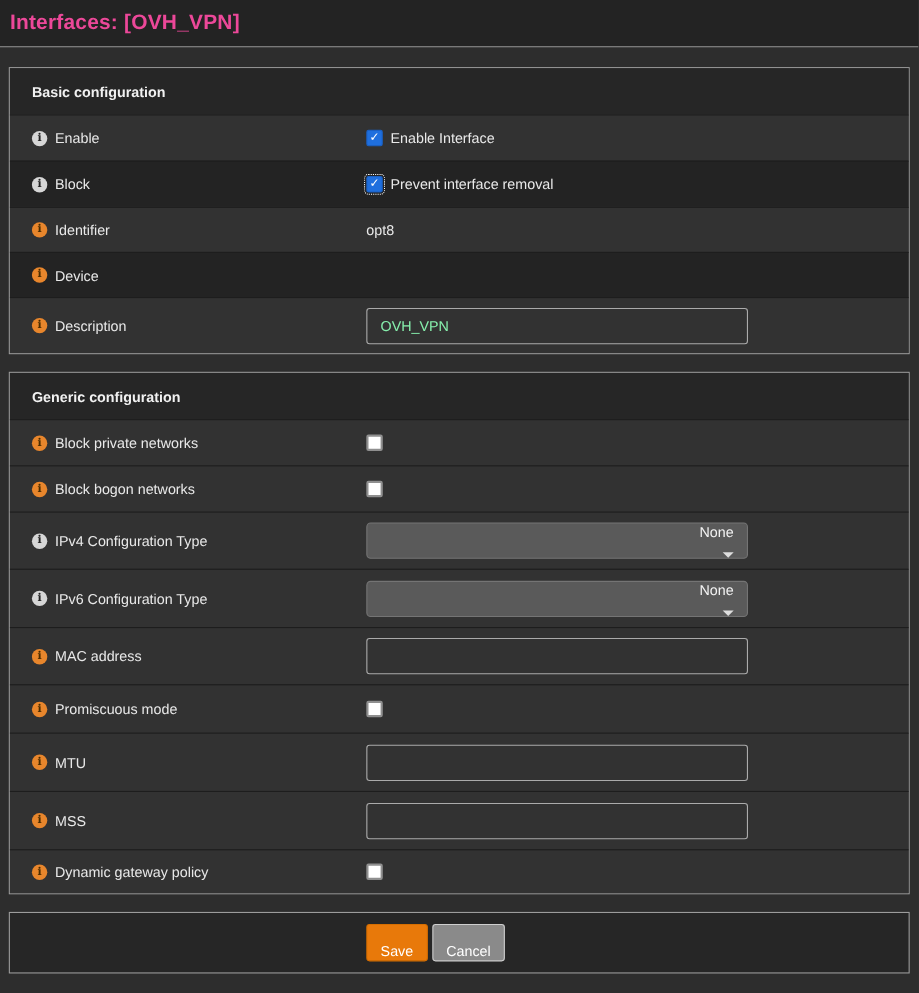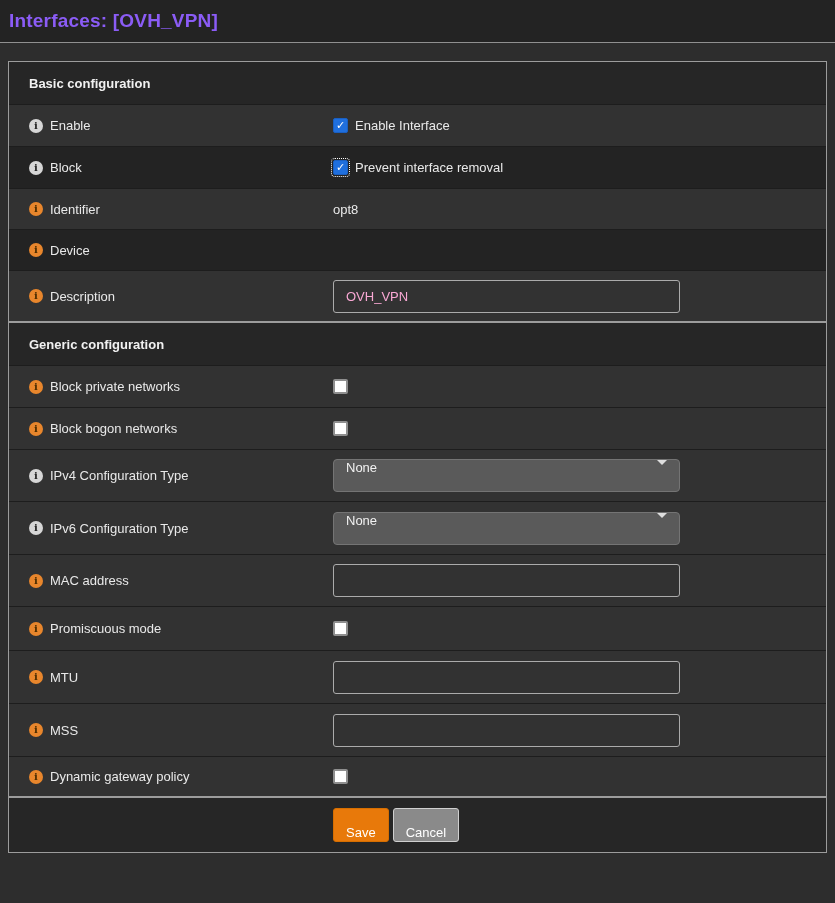--- a/index.html
+++ b/index.html
@@ -15,28 +15,29 @@
     background: #232323;
     height: 43px;
     border-bottom: 1px solid #909090;
     display: flex;
     align-items: center;
     padding-left: 9px;
   }
   .titlebar h1 {
     font-size: 19px;
     font-weight: 600;
-    color: #8b5cf6;
+    color: #ec4899;
     letter-spacing: .2px;
   }
   .content { padding: 18px 0 0 8px; }
   .panel {
     width: calc(100% - 8px);
     border: 1px solid #9c9c9c;
     background: #323232;
+    margin-bottom: 16px;
   }
   .panel-header {
     height: 42px;
     background: #262626;
     display: flex;
     align-items: center;
     padding-left: 20px;
     font-size: 13px;
     font-weight: bold;
     color: #f1f1f1;
@@ -105,36 +106,37 @@
     line-height: 1;
   }
   .cb.focused { outline: 1px dotted #ffffff; outline-offset: 1px; }
   .cb-text { margin-left: 7px; }
   .text-input {
     width: 347px;
     height: 33px;
     background: transparent;
     border: 1px solid #ababab;
     border-radius: 3px;
-    color: #f9a8d4;
+    color: #86efac;
     font-family: "Liberation Sans", sans-serif;
     font-size: 13px;
     padding: 0 12px;
   }
   .select {
     width: 347px;
     height: 33px;
     background: #5a5a5a;
     border: 1px solid #747474;
     border-radius: 4px;
     display: flex;
-    align-items: flex-start;
+    align-items: flex-end;
     padding: 0 12px;
     color: #f2f2f2;
     cursor: pointer;
+    flex-direction: column;
   }
   .select .sel-text { flex: 1; }
   .caret {
     width: 0; height: 0;
     border-left: 5px solid transparent;
     border-right: 5px solid transparent;
     border-top: 5px solid #dedede;
   }
   .actions-panel {
     height: 56px;

